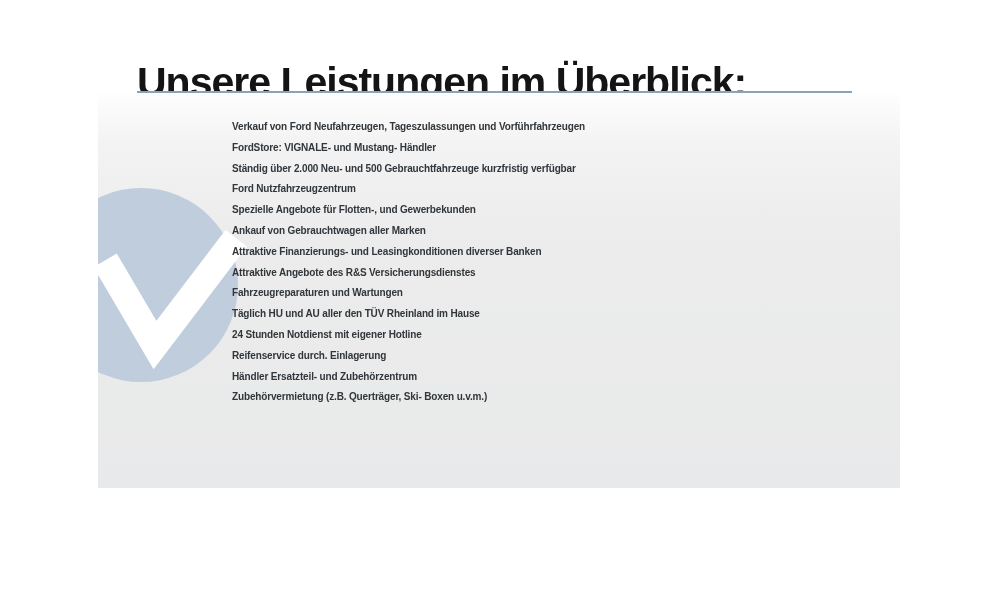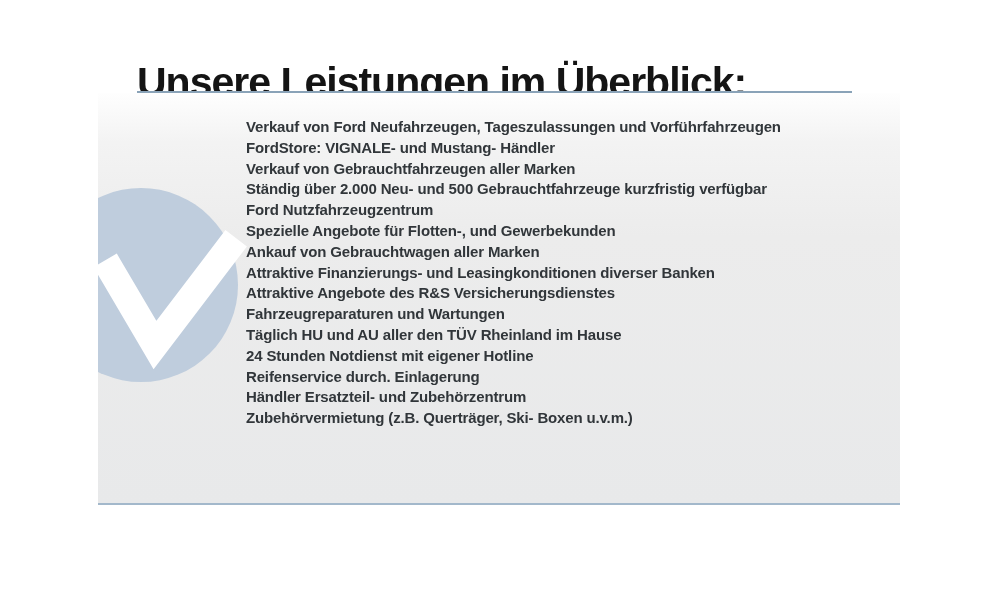--- a/index.html
+++ b/index.html
@@ -4,42 +4,42 @@
 <style>
   :root{
     --rs-blue:#4e7cb0;
     --watermark:#bfcddd;
     --text:#31363a;
     --divider:#8aa3b8;
     --panel-border:#a3b8cb;
   }
   html,body{margin:0;padding:0;background:#fff;}
   .page{
-    position:relative;width:1000px;height:600px;background:#ffffff;
+    position:relative;width:1000px;height:488px;background:#ffffff;
     font-family:"Liberation Sans",sans-serif;overflow:hidden;
   }
   .title{
     position:absolute;left:137px;top:33px;
     font-size:41px;font-weight:700;color:#141414;letter-spacing:-1px;
     line-height:1.1;white-space:nowrap;
   }
   .title-underline{
     position:absolute;left:137px;top:91px;width:715px;height:2px;
     background:var(--divider);
   }
   .content-panel{
     position:absolute;left:98px;top:93px;width:802px;height:410px;
     background:linear-gradient(180deg,#fefefe 0%,#f3f3f3 12%,#ececec 35%,#e8e9ea 100%);
     border-bottom:2px solid var(--panel-border);
     overflow:hidden;
   }
   .watermark{position:absolute;left:0;top:0;}
   .services-list{
-    position:absolute;left:246px;top:117px;z-index:2;
-    color:var(--text);font-size:15px;font-weight:700;
+    position:absolute;left:232px;top:117px;z-index:2;
+    color:var(--text);font-size:10px;font-weight:700;
     letter-spacing:-0.15px;line-height:20.8px;white-space:nowrap;
   }
   .footer{position:absolute;left:0;top:505px;width:1000px;height:95px;background:#fff;}
 </style>
 </head>
 <body>
 
 <div class="page">
 
   <h1 class="title">Unsere Leistungen im Überblick:</h1>
@@ -48,21 +48,20 @@
   <div class="content-panel">
     <svg class="watermark" width="802" height="410" viewBox="0 0 802 410" aria-hidden="true">
       <circle cx="43" cy="192" r="97" fill="#bfcddd"></circle>
       <path d="M14 179 L57 252 L130 156" fill="none" stroke="#ffffff" stroke-width="27" stroke-linecap="square" stroke-linejoin="miter"></path>
     </svg>
   </div>
 
   <div class="services-list">
     <div class="line">Verkauf von Ford Neufahrzeugen, Tageszulassungen und Vorführfahrzeugen</div>
     <div class="line">FordStore: VIGNALE- und Mustang- Händler</div>
-    <div class="line">Verkauf von Gebrauchtfahrzeugen aller Marken</div>
     <div class="line">Ständig über 2.000 Neu- und 500 Gebrauchtfahrzeuge kurzfristig verfügbar</div>
     <div class="line">Ford Nutzfahrzeugzentrum</div>
     <div class="line">Spezielle Angebote für Flotten-, und Gewerbekunden</div>
     <div class="line">Ankauf von Gebrauchtwagen aller Marken</div>
     <div class="line">Attraktive Finanzierungs- und Leasingkonditionen diverser Banken</div>
     <div class="line">Attraktive Angebote des R&amp;S Versicherungsdienstes</div>
     <div class="line">Fahrzeugreparaturen und Wartungen</div>
     <div class="line">Täglich HU und AU aller den TÜV Rheinland im Hause</div>
     <div class="line">24 Stunden Notdienst mit eigener Hotline</div>
     <div class="line">Reifenservice durch. Einlagerung</div>

